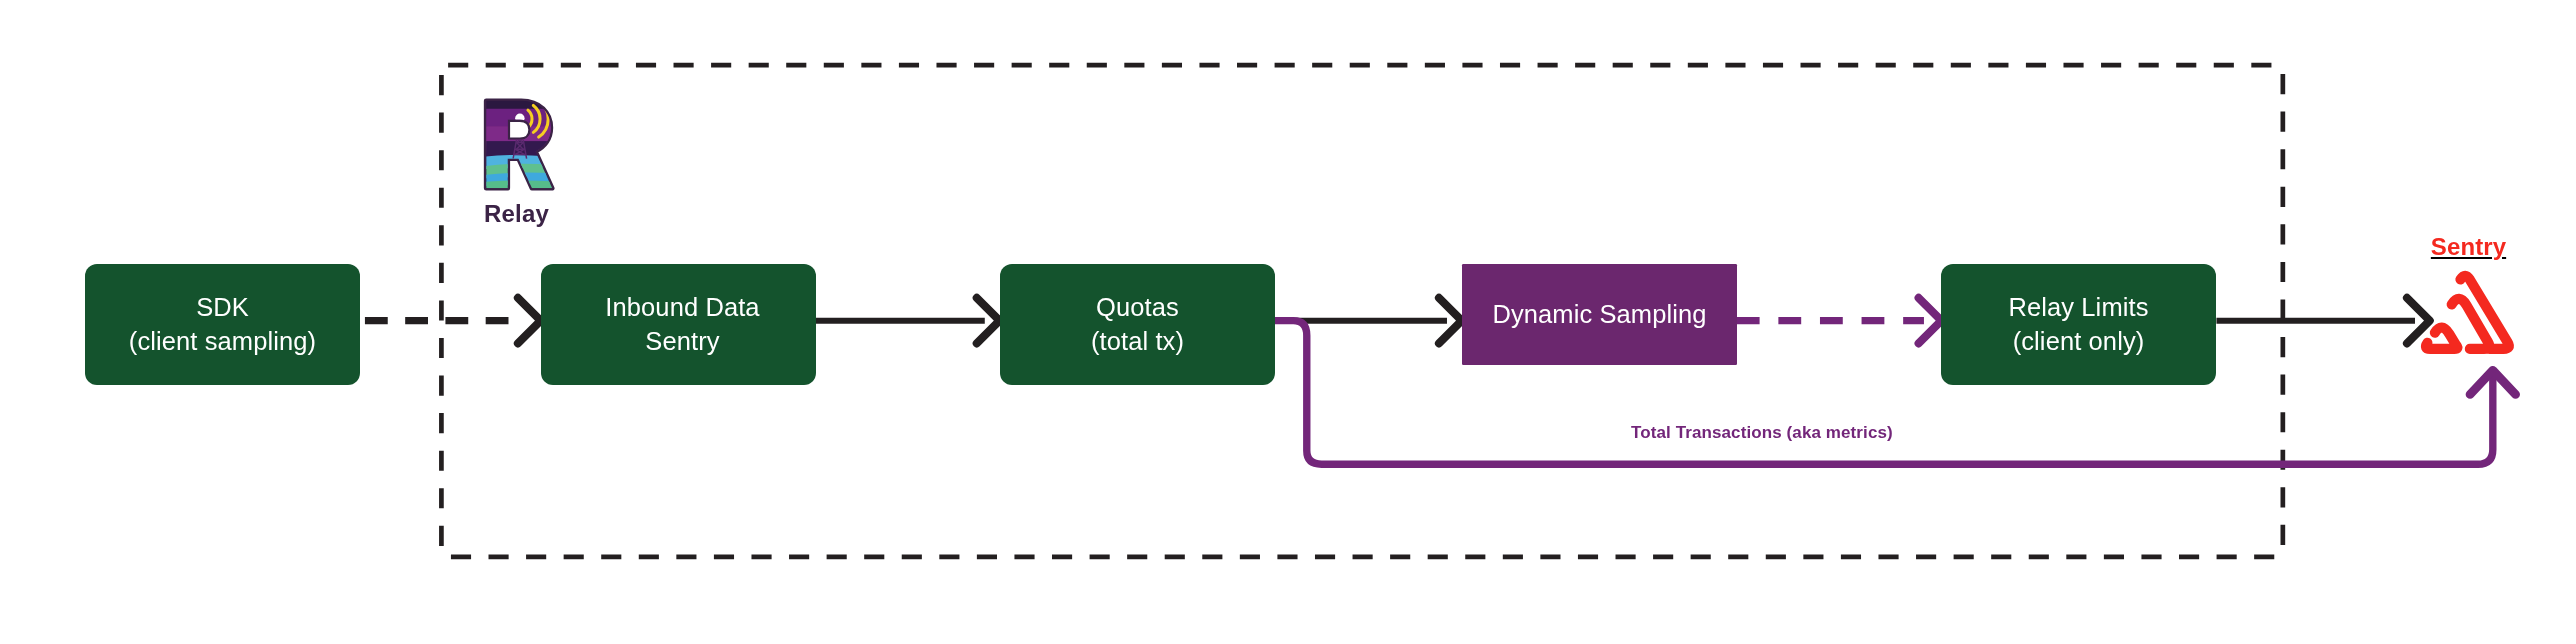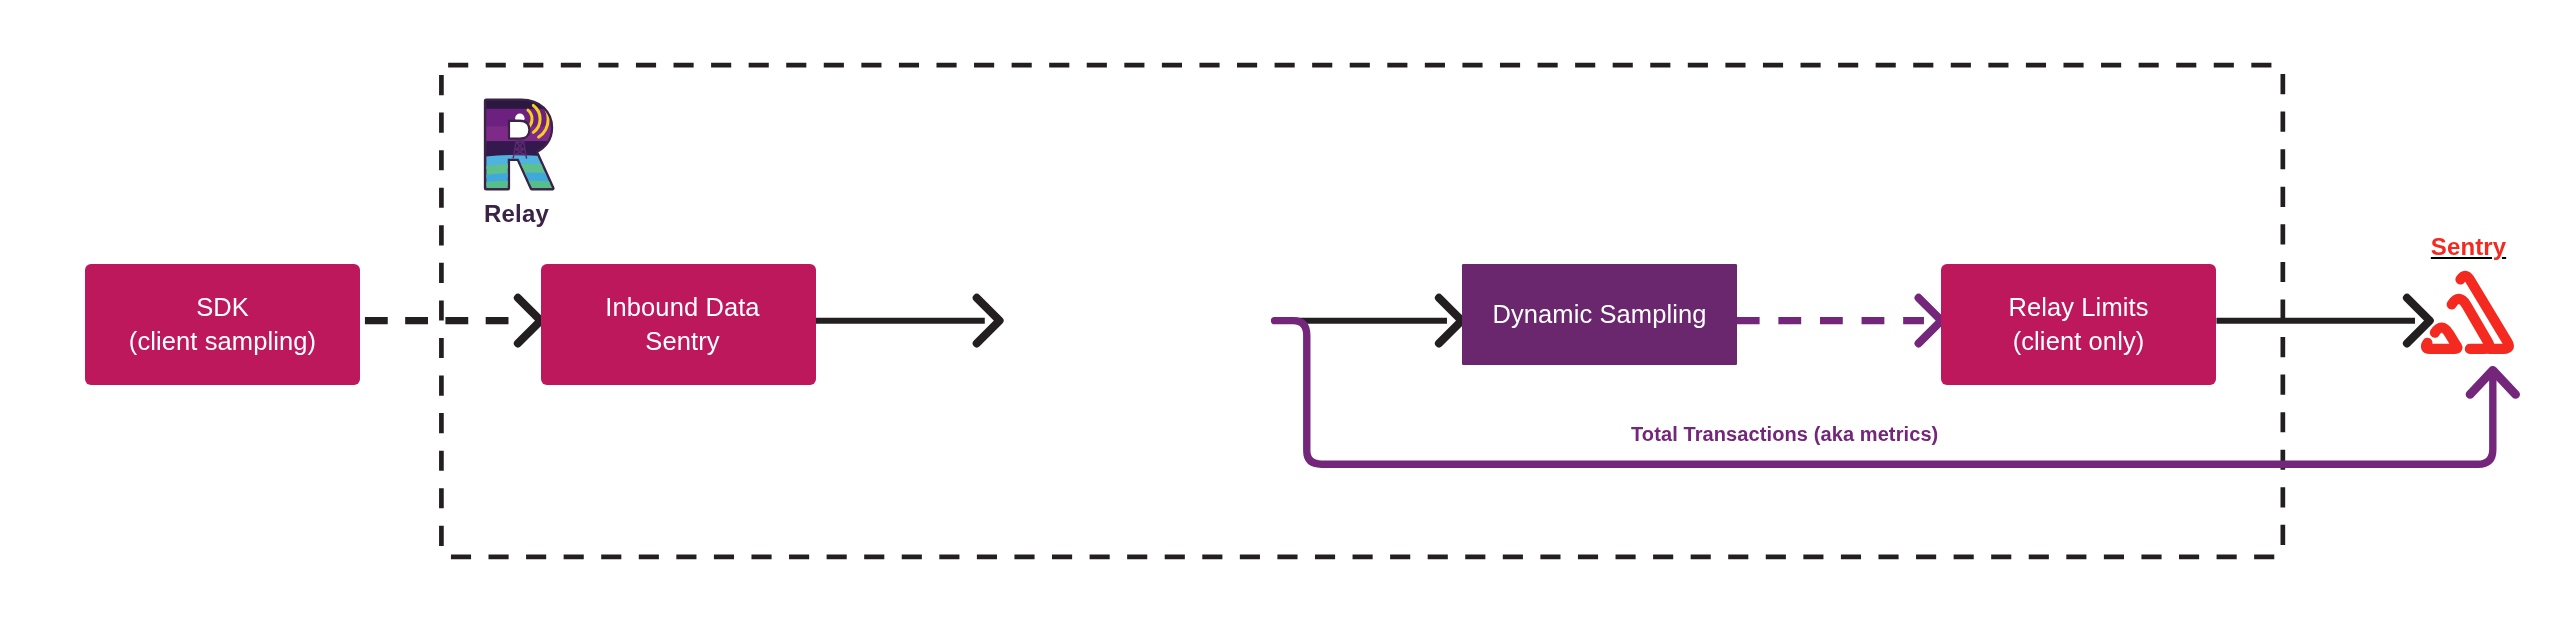--- a/index.html
+++ b/index.html
@@ -38,22 +38,22 @@
     color: #ffffff;
     font-family: "Liberation Sans", sans-serif;
     font-size: 25.5px;
     line-height: 1.30;
     text-align: center;
     letter-spacing: 0.1px;
   }
   .node .line1 { display: block; }
   .node .line2 { display: block; }
   .node-dark {
-    background: #be185d;
-    border-radius: 6px;
+    background: #14532d;
+    border-radius: 12px;
     align-items: center;
   }
   .node-bright {
     background: #6B276E;
     border-radius: 1.3px;
   }
 
   
   #relay-group {
     position: absolute;
@@ -84,21 +84,21 @@
     font-weight: bold;
     letter-spacing: 0.1px;
     margin-bottom: 5.4px;
     font-family: "Liberation Sans", sans-serif;
   }
 
   
   #metrics-caption {
     position: absolute;
     color: #73267A;
-    font-size: 20px;
+    font-size: 17px;
     font-weight: bold;
     white-space: nowrap;
     letter-spacing: 0.1px;
     font-family: "Liberation Sans", sans-serif;
   }
 </style>
 </head>
 <body>
 
 <div id="canvas">
@@ -142,20 +142,24 @@
   <div class="node node-dark" style="left:85px; top:264px; width:275px; height:121px;">
     <span class="line1">SDK</span>
     <span class="line2">(client sampling)</span>
   </div>
 
   <div class="node node-dark" style="left:541px; top:264px; width:275px; height:121px;padding-left:8px;">
     <span class="line1">Inbound Data</span>
     <span class="line2">Sentry</span>
   </div>
 
+  <div class="node node-dark" style="left:1000px; top:264px; width:275px; height:121px;">
+    <span class="line1">Quotas</span>
+    <span class="line2">(total tx)</span>
+  </div>
 
   <div class="node node-bright" style="left:1462px; top:264px; width:275px; height:101px;">
     <span class="line1">Dynamic Sampling</span>
   </div>
 
   <div class="node node-dark" style="left:1941px; top:264px; width:275px; height:121px;">
     <span class="line1">Relay Limits</span>
     <span class="line2">(client only)</span>
   </div>
 

